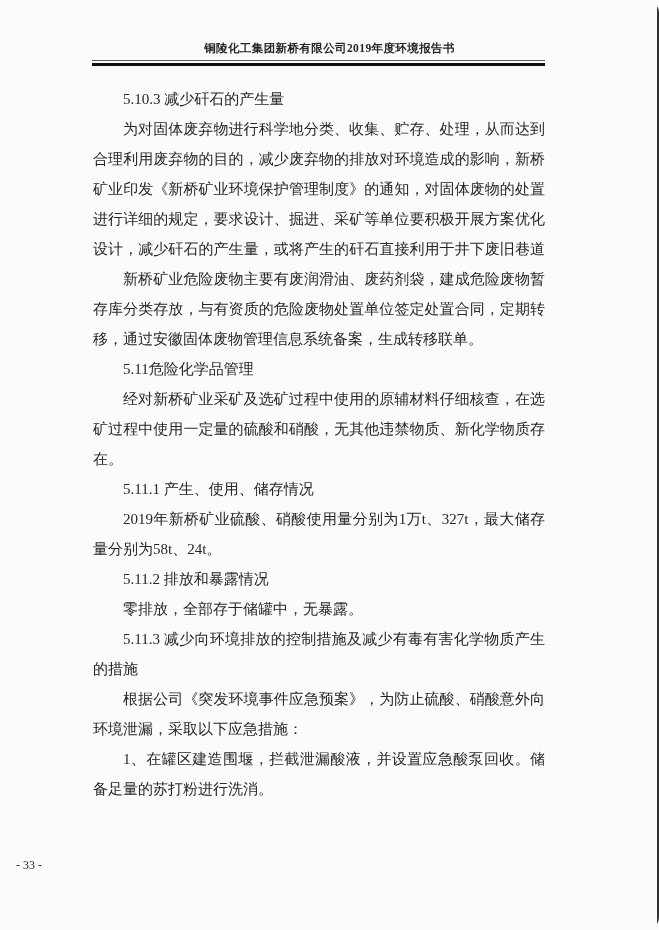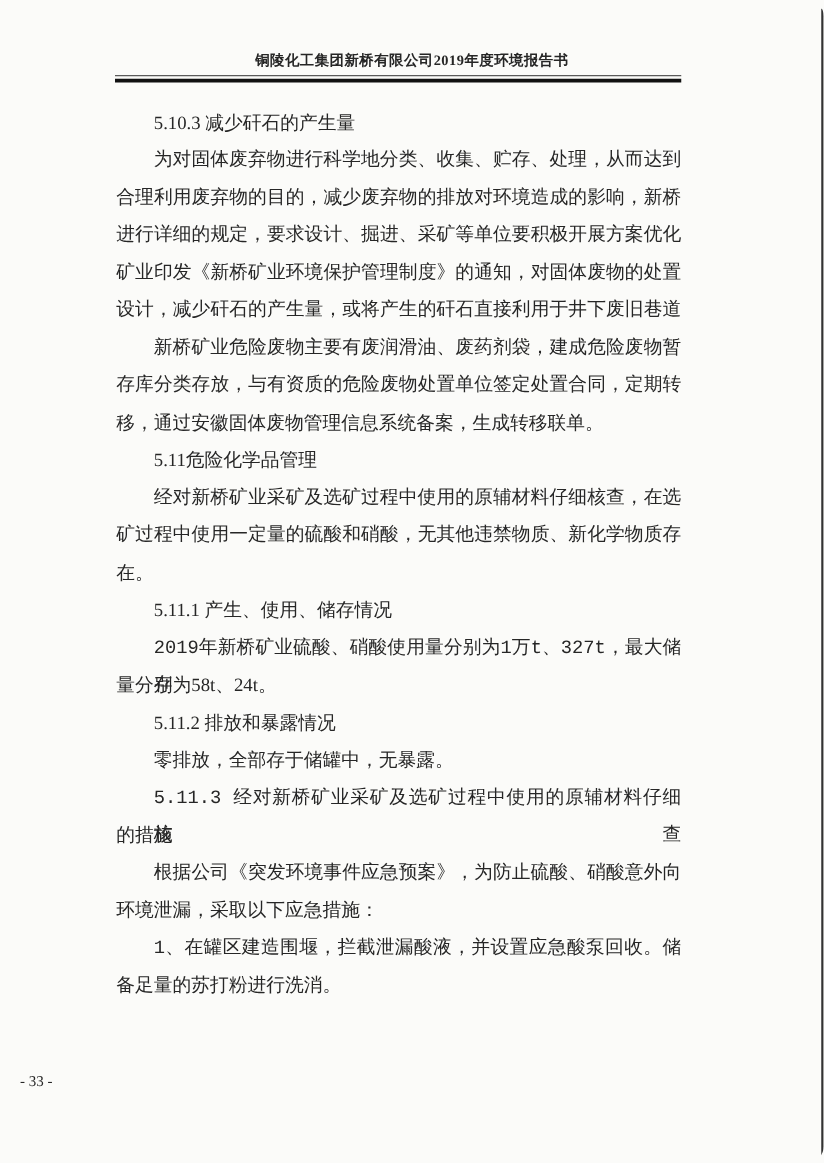--- a/index.html
+++ b/index.html
@@ -47,21 +47,20 @@
     line-height: 30px;
     font-size: 15px;
     color: var(--text, #262626);
     white-space: nowrap;
   }
   .line.just {
     white-space: normal;
     text-align: justify;
     text-align-last: justify;
     text-justify: inter-character;
-    font-family: Liberation Mono, monospace;
   }
   .line.indent { padding-left: 30px; }
   .page-footer {
     position: absolute;
     top: 858px;
     left: 16px;
     width: 100%;
     text-align: left;
     font-size: 12px;
     color: var(--text, #262626);
@@ -78,36 +77,36 @@
 </head>
 <body>
 
 <div class="page">
   <div class="running-header">铜陵化工集团新桥有限公司2019年度环境报告书</div>
   <div class="header-rule"></div>
   <div class="content">
       <div class="line indent">5.10.3 减少矸石的产生量</div>
       <div class="line indent just">为对固体废弃物进行科学地分类、收集、贮存、处理，从而达到</div>
       <div class="line just">合理利用废弃物的目的，减少废弃物的排放对环境造成的影响，新桥</div>
+      <div class="line just">矿业印发《新桥矿业环境保护管理制度》的通知，对固体废物的处置</div>
       <div class="line just">进行详细的规定，要求设计、掘进、采矿等单位要积极开展方案优化</div>
-      <div class="line just">矿业印发《新桥矿业环境保护管理制度》的通知，对固体废物的处置</div>
       <div class="line just">设计，减少矸石的产生量，或将产生的矸石直接利用于井下废旧巷道</div>
       <div class="line indent just">新桥矿业危险废物主要有废润滑油、废药剂袋，建成危险废物暂</div>
       <div class="line just">存库分类存放，与有资质的危险废物处置单位签定处置合同，定期转</div>
       <div class="line">移，通过安徽固体废物管理信息系统备案，生成转移联单。</div>
       <div class="line indent">5.11危险化学品管理</div>
       <div class="line indent just">经对新桥矿业采矿及选矿过程中使用的原辅材料仔细核查，在选</div>
       <div class="line just">矿过程中使用一定量的硫酸和硝酸，无其他违禁物质、新化学物质存</div>
       <div class="line">在。</div>
       <div class="line indent">5.11.1 产生、使用、储存情况</div>
       <div class="line indent just">2019年新桥矿业硫酸、硝酸使用量分别为1万t、327t，最大储存</div>
       <div class="line">量分别为58t、24t。</div>
       <div class="line indent">5.11.2 排放和暴露情况</div>
       <div class="line indent">零排放，全部存于储罐中，无暴露。</div>
-      <div class="line indent just">5.11.3 经对新桥矿业采矿及选矿过程中使用的原辅材料仔细核查</div>
+      <div class="line indent just">5.11.3 减少向环境排放的控制措施及减少有毒有害化学物质产生</div>
       <div class="line">的措施</div>
       <div class="line indent just">根据公司《突发环境事件应急预案》，为防止硫酸、硝酸意外向</div>
       <div class="line">环境泄漏，采取以下应急措施：</div>
       <div class="line indent just">1、在罐区建造围堰，拦截泄漏酸液，并设置应急酸泵回收。储</div>
       <div class="line">备足量的苏打粉进行洗消。</div>
     </div>
   <div class="page-footer">- 33 -</div>
   <div class="scan-edge"></div>
 </div>
 

